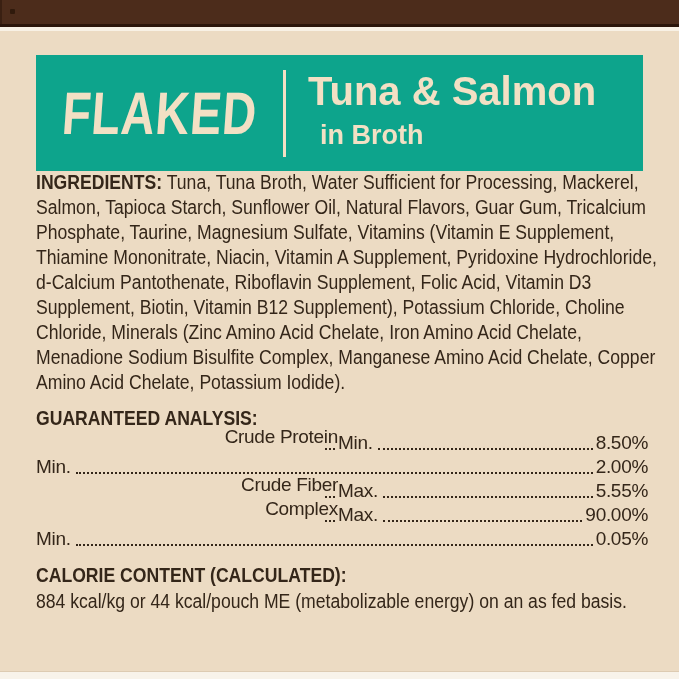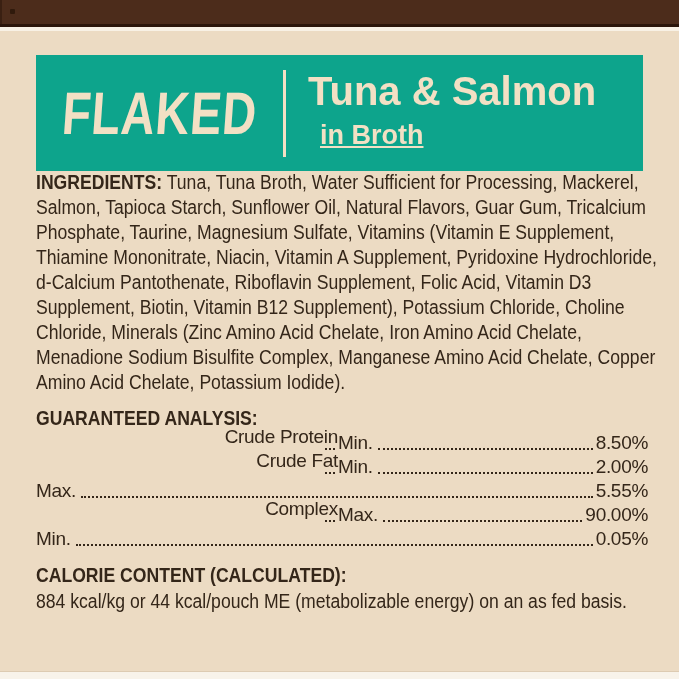--- a/index.html
+++ b/index.html
@@ -49,21 +49,21 @@
   }
   .band-right { flex:1; padding:14px 0 0 22px; }
   .recipe-line1 {
     font-size:40px; font-weight:700; color: var(--cream, #f2e0c4);
     line-height:44px; white-space:nowrap;
   }
   .recipe-line2 {
     font-size:40px; font-weight:700; color: var(--cream, #f2e0c4);
     line-height:44px; white-space:nowrap; display:flex; align-items:baseline;
   }
-  .recipe-sub { font-size:27px; font-weight:700; margin-left:12px;text-decoration:underline; }
+  .recipe-sub { font-size:27px; font-weight:700; margin-left:12px; }
   
   .content { position:absolute; left:36px; top:170px; width:612px; }
   .ing-line {
     font-size:20px; line-height:25px; white-space:nowrap;
     transform: scaleX(0.88); transform-origin:0 50%;
   }
   .ing-label { font-weight:700; }
   .ga-title, .cal-title {
     font-size:20px; font-weight:700; line-height:22px; white-space:nowrap;
     transform: scaleX(0.88); transform-origin:0 50%;
@@ -131,29 +131,29 @@
     <div class="ga-row">
       <span class="ga-left">
           <span>Crude Protein</span>
           <span class="lead"></span>
         </span>
       <span class="ga-basis">Min.</span>
       <span class="lead"></span>
       <span>8.50%</span>
     </div>
     <div class="ga-row">
-      <span class="ga-left">
-          <span>Crude Fat</span>
-          <span class="lead"></span>
-        </span>
       <span class="ga-basis">Min.</span>
       <span class="lead"></span>
       <span>2.00%</span>
     </div>
     <div class="ga-row">
+      <span class="ga-left">
+          <span>Crude Fiber</span>
+          <span class="lead"></span>
+        </span>
       <span class="ga-basis">Max.</span>
       <span class="lead"></span>
       <span>5.55%</span>
     </div>
     <div class="ga-row">
       <span class="ga-left">
           <span>Complex</span>
           <span class="lead"></span>
         </span>
       <span class="ga-basis">Max.</span>

